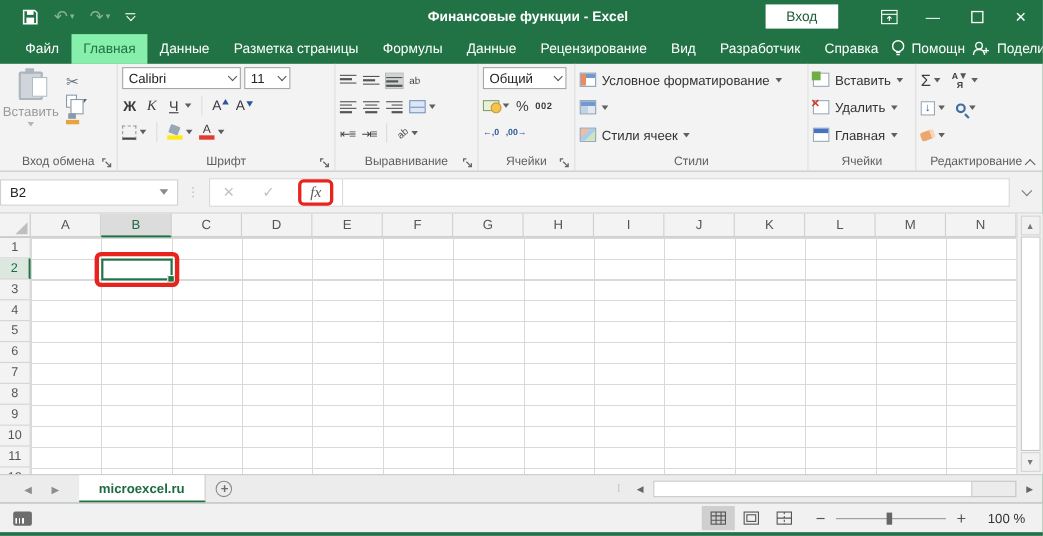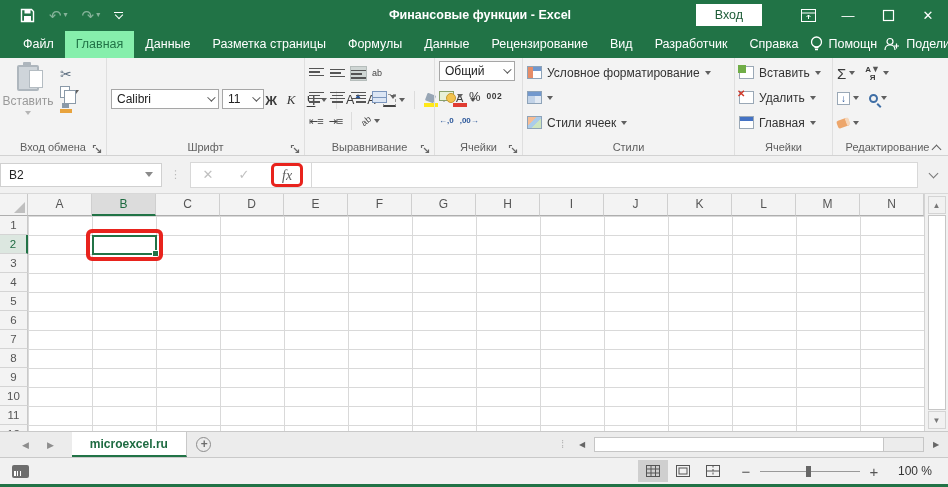--- a/index.html
+++ b/index.html
@@ -47,21 +47,21 @@
   .clip-col { display:flex; flex-direction:column; justify-content:flex-start; gap:5px; padding-top:6px; margin-left:8px; }
   .scissors { font-size:14px; color:#5d6f81; line-height:1; }
   .copy-ico { width:10px; height:12px; border:1px solid #8a99a8; background:#fff; position:relative; }
   .copy-ico:before { content:""; position:absolute; left:3px; top:3px; width:10px; height:12px; border:1px solid #8a99a8; background:#fff; }
   .painter-ico { width:12px; height:10px; position:relative; }
   .painter-ico:before { content:""; position:absolute; left:2px; top:0; width:7px; height:5px; background:#8a99a8; }
   .painter-ico:after { content:""; position:absolute; left:0; bottom:0; width:12px; height:4px; background:#e8a33d; }
   .mini { display:flex; align-items:center; gap:3px; }
 
   
-  .g-font { width:198px; flex-direction:row;align-items:center; }
+  .g-font { width:198px; flex-direction:column; }
   .combo { background:#fff; border:1px solid #a6a6a6; height:20px; display:flex; align-items:center; font-size:12px; color:#222; padding:0 5px; }
   .combo .chv { margin-left:auto; width:6px; height:6px; border-right:1.3px solid #555; border-bottom:1.3px solid #555; transform:rotate(45deg) translateY(-2px); }
   .font-row1 { display:flex; gap:3px; margin-bottom:3px; }
   .fname { width:108px; }
   .fsize { width:42px; }
   .fmt-letter { font-size:13px; color:#3b3b3b; width:14px; text-align:center; }
   .b { font-weight:bold; } .i { font-style:italic; font-family:"Liberation Serif",serif; } .u { text-decoration:underline; }
   .sep-v { width:1px; height:18px; background:#dcdcdc; margin:0 3px; }
   .grow-shrink { position:relative; font-size:12.5px; color:#3b3b3b; padding-right:7px; }
   .grow-shrink:after { content:""; position:absolute; right:0; top:1px; width:0; height:0; border-left:3.5px solid transparent; border-right:3.5px solid transparent; }

